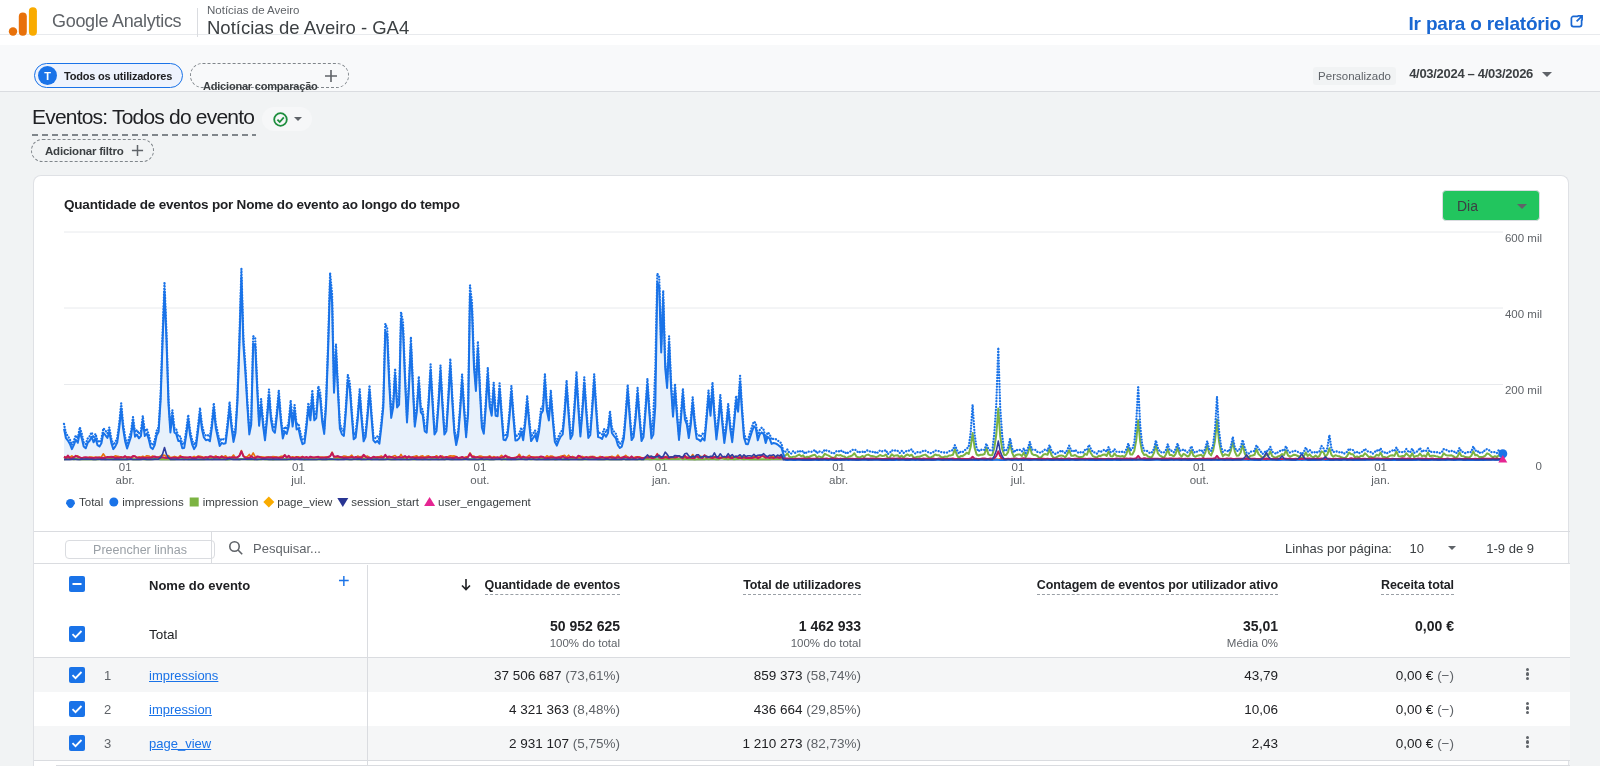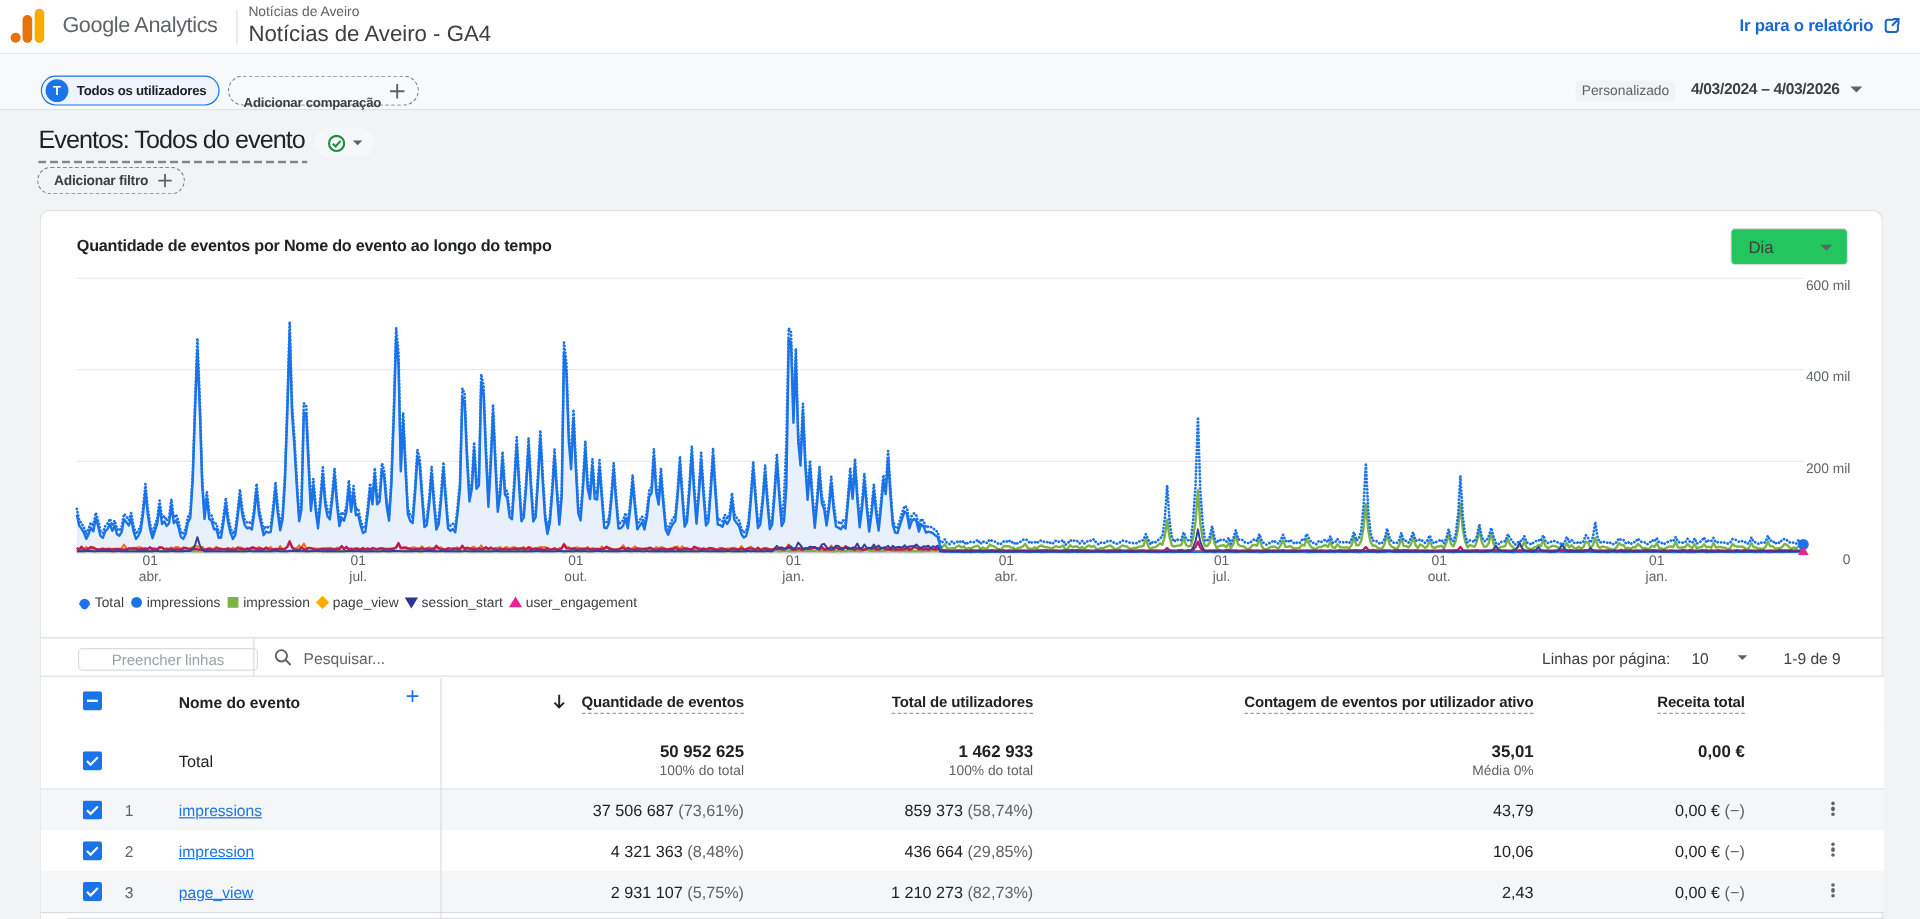--- a/index.html
+++ b/index.html
@@ -1,22 +1,22 @@
 <!DOCTYPE html>
 <html><head><meta charset="utf-8">
 <style>
 * { margin:0; padding:0; box-sizing:border-box; }
 body { font-family:"Liberation Sans", sans-serif; }
 .page { position:relative; width:1600px; height:766px; background:#fff; overflow:hidden; }
-.hdr { position:absolute; left:0; top:0; width:1600px; height:45px; background:#fff; border-bottom:1px solid #e8eaed; }
+.hdr { position:absolute; left:0; top:0; width:1600px; height:35px; background:#fff; border-bottom:1px solid #e8eaed; }
 .hdr .ga-text { position:absolute; left:52px; top:11px; font-size:18px; color:#5f6368; letter-spacing:-0.3px; }
 .hdr .vdiv { position:absolute; left:197px; top:8px; height:29px; width:1px; background:#dadce0; }
 .hdr .bc1 { position:absolute; left:207px; top:4px; font-size:11.5px; color:#5f6368; }
 .hdr .bc2 { position:absolute; left:207px; top:17px; font-size:18.5px; color:#3c4043; }
-.hdr .goto { position:absolute; right:39px; top:13px; font-size:14px; font-weight:700; letter-spacing:-0.2px; color:#1967d2; }
+.hdr .goto { position:absolute; right:39px; top:13px; font-size:19px; font-weight:700; letter-spacing:-0.2px; color:#1967d2; }
 .chipbar { position:absolute; left:0; top:45px; width:1600px; height:47px; background:#f8f9fa; border-bottom:1px solid #dadce0; }
 .chip1 { position:absolute; left:34px; top:18px; height:25px; border:1px solid #1a73e8; background:#eef3fd; border-radius:13px; display:flex; align-items:center; padding:0 10px 0 3px; }
 .chip1 .av { width:19px; height:19px; border-radius:50%; background:#1a73e8; color:#fff; font-size:11px; font-weight:700; display:flex; align-items:center; justify-content:center; margin-right:7px; }
 .chip1 .t { font-size:11px; font-weight:700; letter-spacing:-0.2px; color:#202124; }
 .chip2 { position:absolute; left:190px; top:18px; height:25px; border:1px dashed #80868b; border-radius:13px; display:flex; align-items:center; padding:0 10px 0 12px; background:transparent; }
 .chip2 .t { font-size:11px; font-weight:700; letter-spacing:-0.2px; color:#3c4043; margin-right:6px;margin-top:20px; }
 .perso { position:absolute; right:204px; top:22px; height:18px; background:#f1f3f4; border-radius:3px; font-size:11.5px; color:#5f6368; display:flex; align-items:center; padding:0 5px;text-align:center; }
 .dates { position:absolute; right:67px; top:21px; font-size:13px; font-weight:700; color:#3c4043; letter-spacing:-0.3px; }
 .content { position:absolute; left:0; top:92px; width:1600px; height:674px; background:#f1f3f4; }
 .h1 { position:absolute; left:32px; top:13px; font-size:21px; letter-spacing:-0.8px; color:#202124; }

